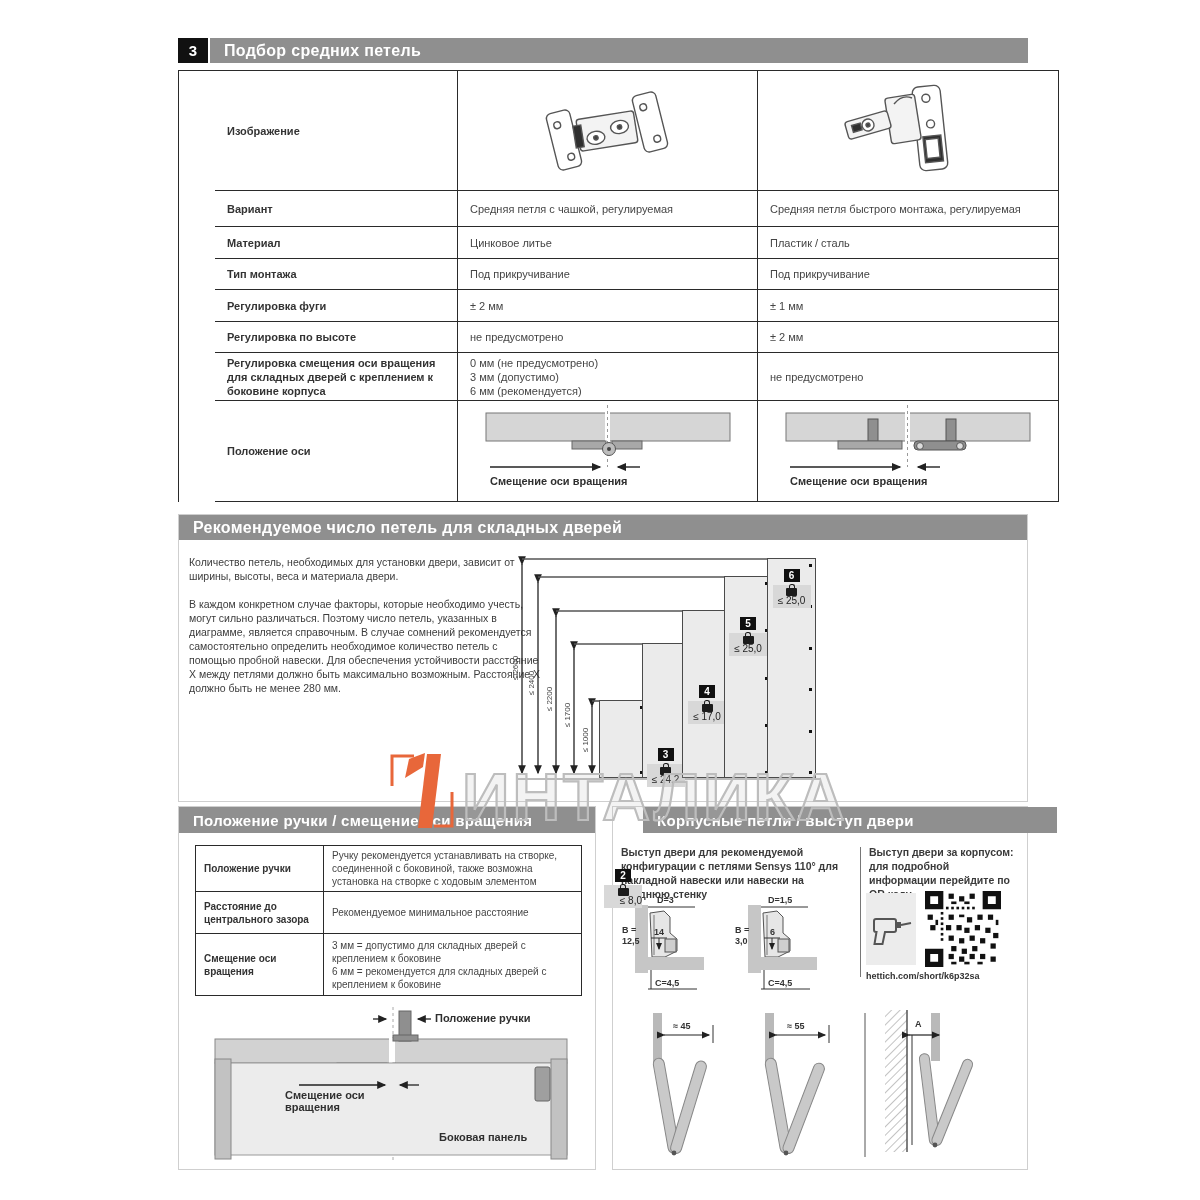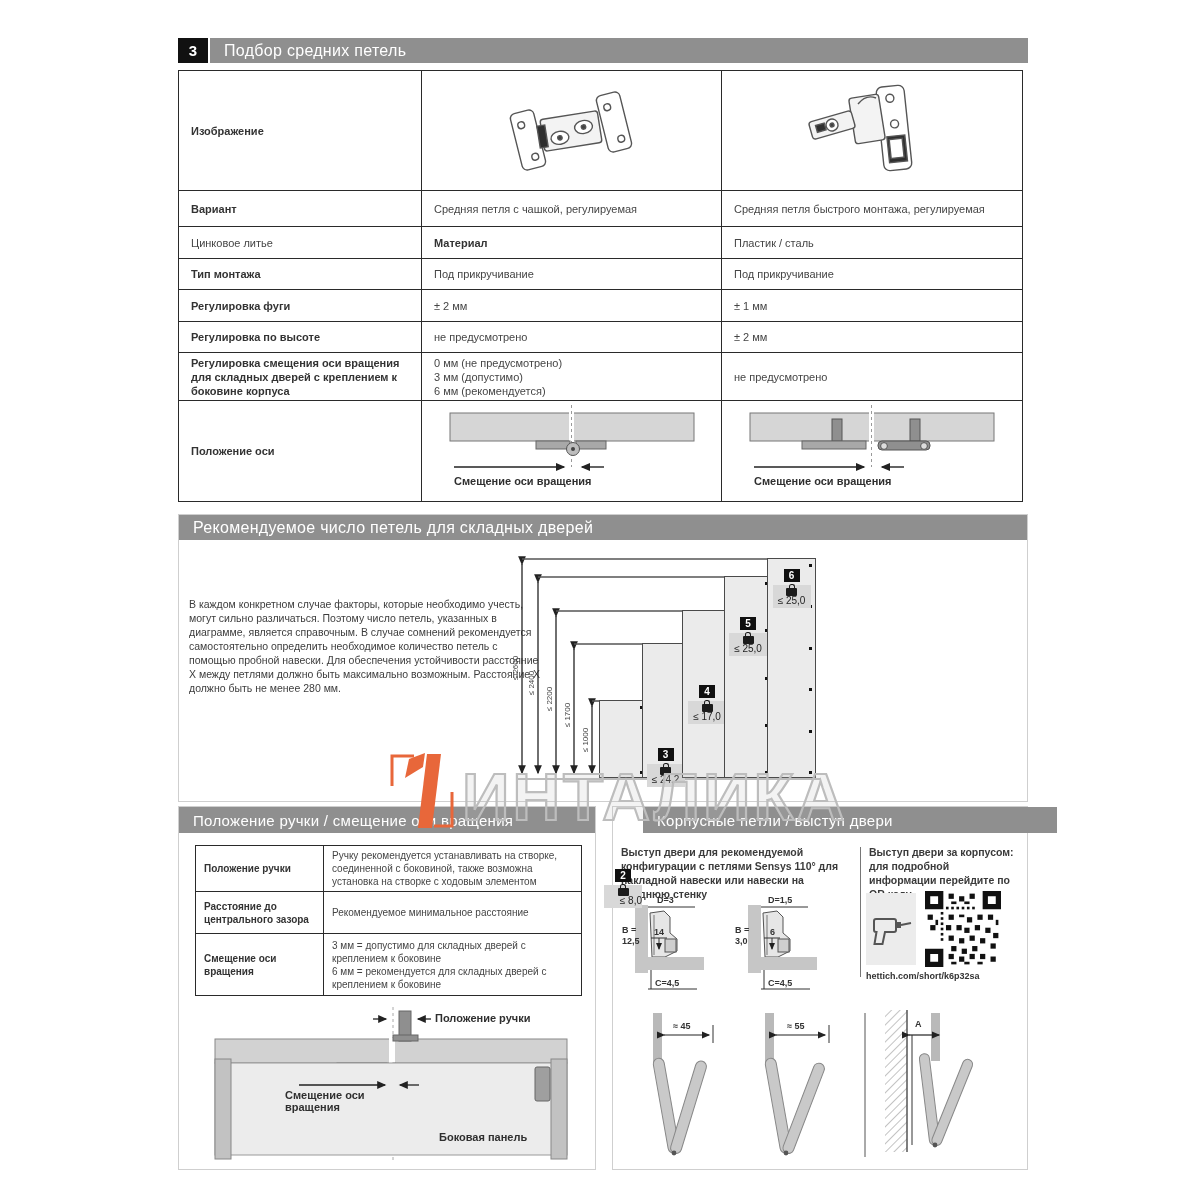--- a/index.html
+++ b/index.html
@@ -1,24 +1,24 @@
 <!DOCTYPE html>
 <html><head>
 <meta charset="utf-8">
 <style>
   html,body{margin:0;padding:0;background:#fff;}
   #canvas{position:relative;width:1200px;height:1200px;background:#ffffff;overflow:hidden;
           font-family:"Liberation Sans", sans-serif;color:#333;}
   .abs{position:absolute;}
   
-  .hdr{background:#8f8f8f;color:#fff;font-weight:400;display:flex;align-items:center;
+  .hdr{background:#8f8f8f;color:#fff;font-weight:700;display:flex;align-items:center;
        padding-left:14px;letter-spacing:.3px;box-sizing:border-box;}
   .numbox{background:#111;color:#fff;font-weight:700;display:flex;align-items:center;justify-content:center;}
   
-  .t1{display:grid;grid-template-columns:243px 300px 301px;border-left:1px solid #2a2a2a;border-top:1px solid #2a2a2a;background:#fff;}
+  .t1{display:grid;grid-template-columns:243px 300px 301px;border-left:1px solid #2a2a2a;border-top:1px solid #2a2a2a;background:#fff;padding-left:36px;}
   .cell{border-right:1px solid #2a2a2a;border-bottom:1px solid #2a2a2a;display:flex;align-items:center;
         padding:4px 12px;font-size:11px;color:#454545;box-sizing:border-box;line-height:14px;}
   .lbl{font-weight:700;color:#333;}
   .imgcell{justify-content:center;}
   .stack{display:block;}
   
   .panel{border:1px solid #cfcfcf;box-sizing:border-box;background:#fff;}
   .para{font-size:10.5px;line-height:14px;color:#3d3d3d;}
   #chart{position:absolute;}
   #chart svg{position:absolute;left:0;top:0;z-index:1;}
@@ -99,22 +99,22 @@
           <circle cx="40" cy="47" r="2" transform="rotate(-16 40 47)" fill="#444"></circle>
           <rect x="24" y="43" width="9" height="7" transform="rotate(-16 40 47)" fill="#2f2f2f"></rect>
         </g>
       </svg>
     </div>
 
     <div class="cell lbl" style="height:36px">Вариант</div>
     <div class="cell" style="height:36px">Средняя петля с чашкой, регулируемая</div>
     <div class="cell" style="height:36px">Средняя петля быстрого монтажа, регулируемая</div>
 
+    <div class="cell lbl" style="height:32px">Материал</div>
     <div class="cell" style="height:32px">Цинковое литье</div>
-    <div class="cell lbl" style="height:32px">Материал</div>
     <div class="cell" style="height:32px">Пластик / сталь</div>
 
     <div class="cell lbl" style="height:31px">Тип монтажа</div>
     <div class="cell" style="height:31px">Под прикручивание</div>
     <div class="cell" style="height:31px">Под прикручивание</div>
 
     <div class="cell lbl" style="height:32px">Регулировка фуги</div>
     <div class="cell" style="height:32px">± 2 мм</div>
     <div class="cell" style="height:32px">± 1 мм</div>
 
@@ -160,20 +160,21 @@
         <circle cx="188" cy="41" r="3.4" fill="#ddd" stroke="#555"></circle>
         <line x1="18" y1="62" x2="128" y2="62" stroke="#222" stroke-width="1.4" marker-end="url(#ah)"></line>
         <line x1="168" y1="62" x2="146" y2="62" stroke="#222" stroke-width="1.4" marker-end="url(#ah)"></line>
         <text x="18" y="80" class="captxt">Смещение оси вращения</text>
       </svg>
     </div>
   </div>
 
   <div class="abs panel" style="left:178px;top:514px;width:850px;height:288px;">
     <div class="hdr" style="width:100%;height:25px;font-size:16px;">Рекомендуемое число петель для складных дверей</div>
+    <div class="abs para" style="left:10px;top:40px;width:335px;">Количество петель, необходимых для установки двери, зависит от ширины, высоты, веса и материала двери.</div>
     <div class="abs para" style="left:10px;top:82px;width:352px;">В каждом конкретном случае факторы, которые необходимо учесть, могут сильно различаться. Поэтому число петель, указанных в диаграмме, является справочным. В случае сомнений рекомендуется самостоятельно определить необходимое количество петель с помощью пробной навески. Для обеспечения устойчивости расстояние X между петлями должно быть максимально возможным. Расстояние X должно быть не менее 280 мм.</div>
 
     <div id="chart" style="left:330px;top:38px;width:335px;height:236px;">
       <svg width="335" height="236" viewBox="0 0 335 236">
         <line x1="8" y1="226" x2="312" y2="226" stroke="#777"></line>
 
         <line x1="13" y1="11" x2="13" y2="220" stroke="#222" stroke-width="1.3" marker-start="url(#ah)" marker-end="url(#ah)"></line>
         <line x1="29" y1="29" x2="29" y2="220" stroke="#222" stroke-width="1.3" marker-start="url(#ah)" marker-end="url(#ah)"></line>
         <line x1="47" y1="63" x2="47" y2="220" stroke="#222" stroke-width="1.3" marker-start="url(#ah)" marker-end="url(#ah)"></line>
         <line x1="65" y1="96" x2="65" y2="220" stroke="#222" stroke-width="1.3" marker-start="url(#ah)" marker-end="url(#ah)"></line>

